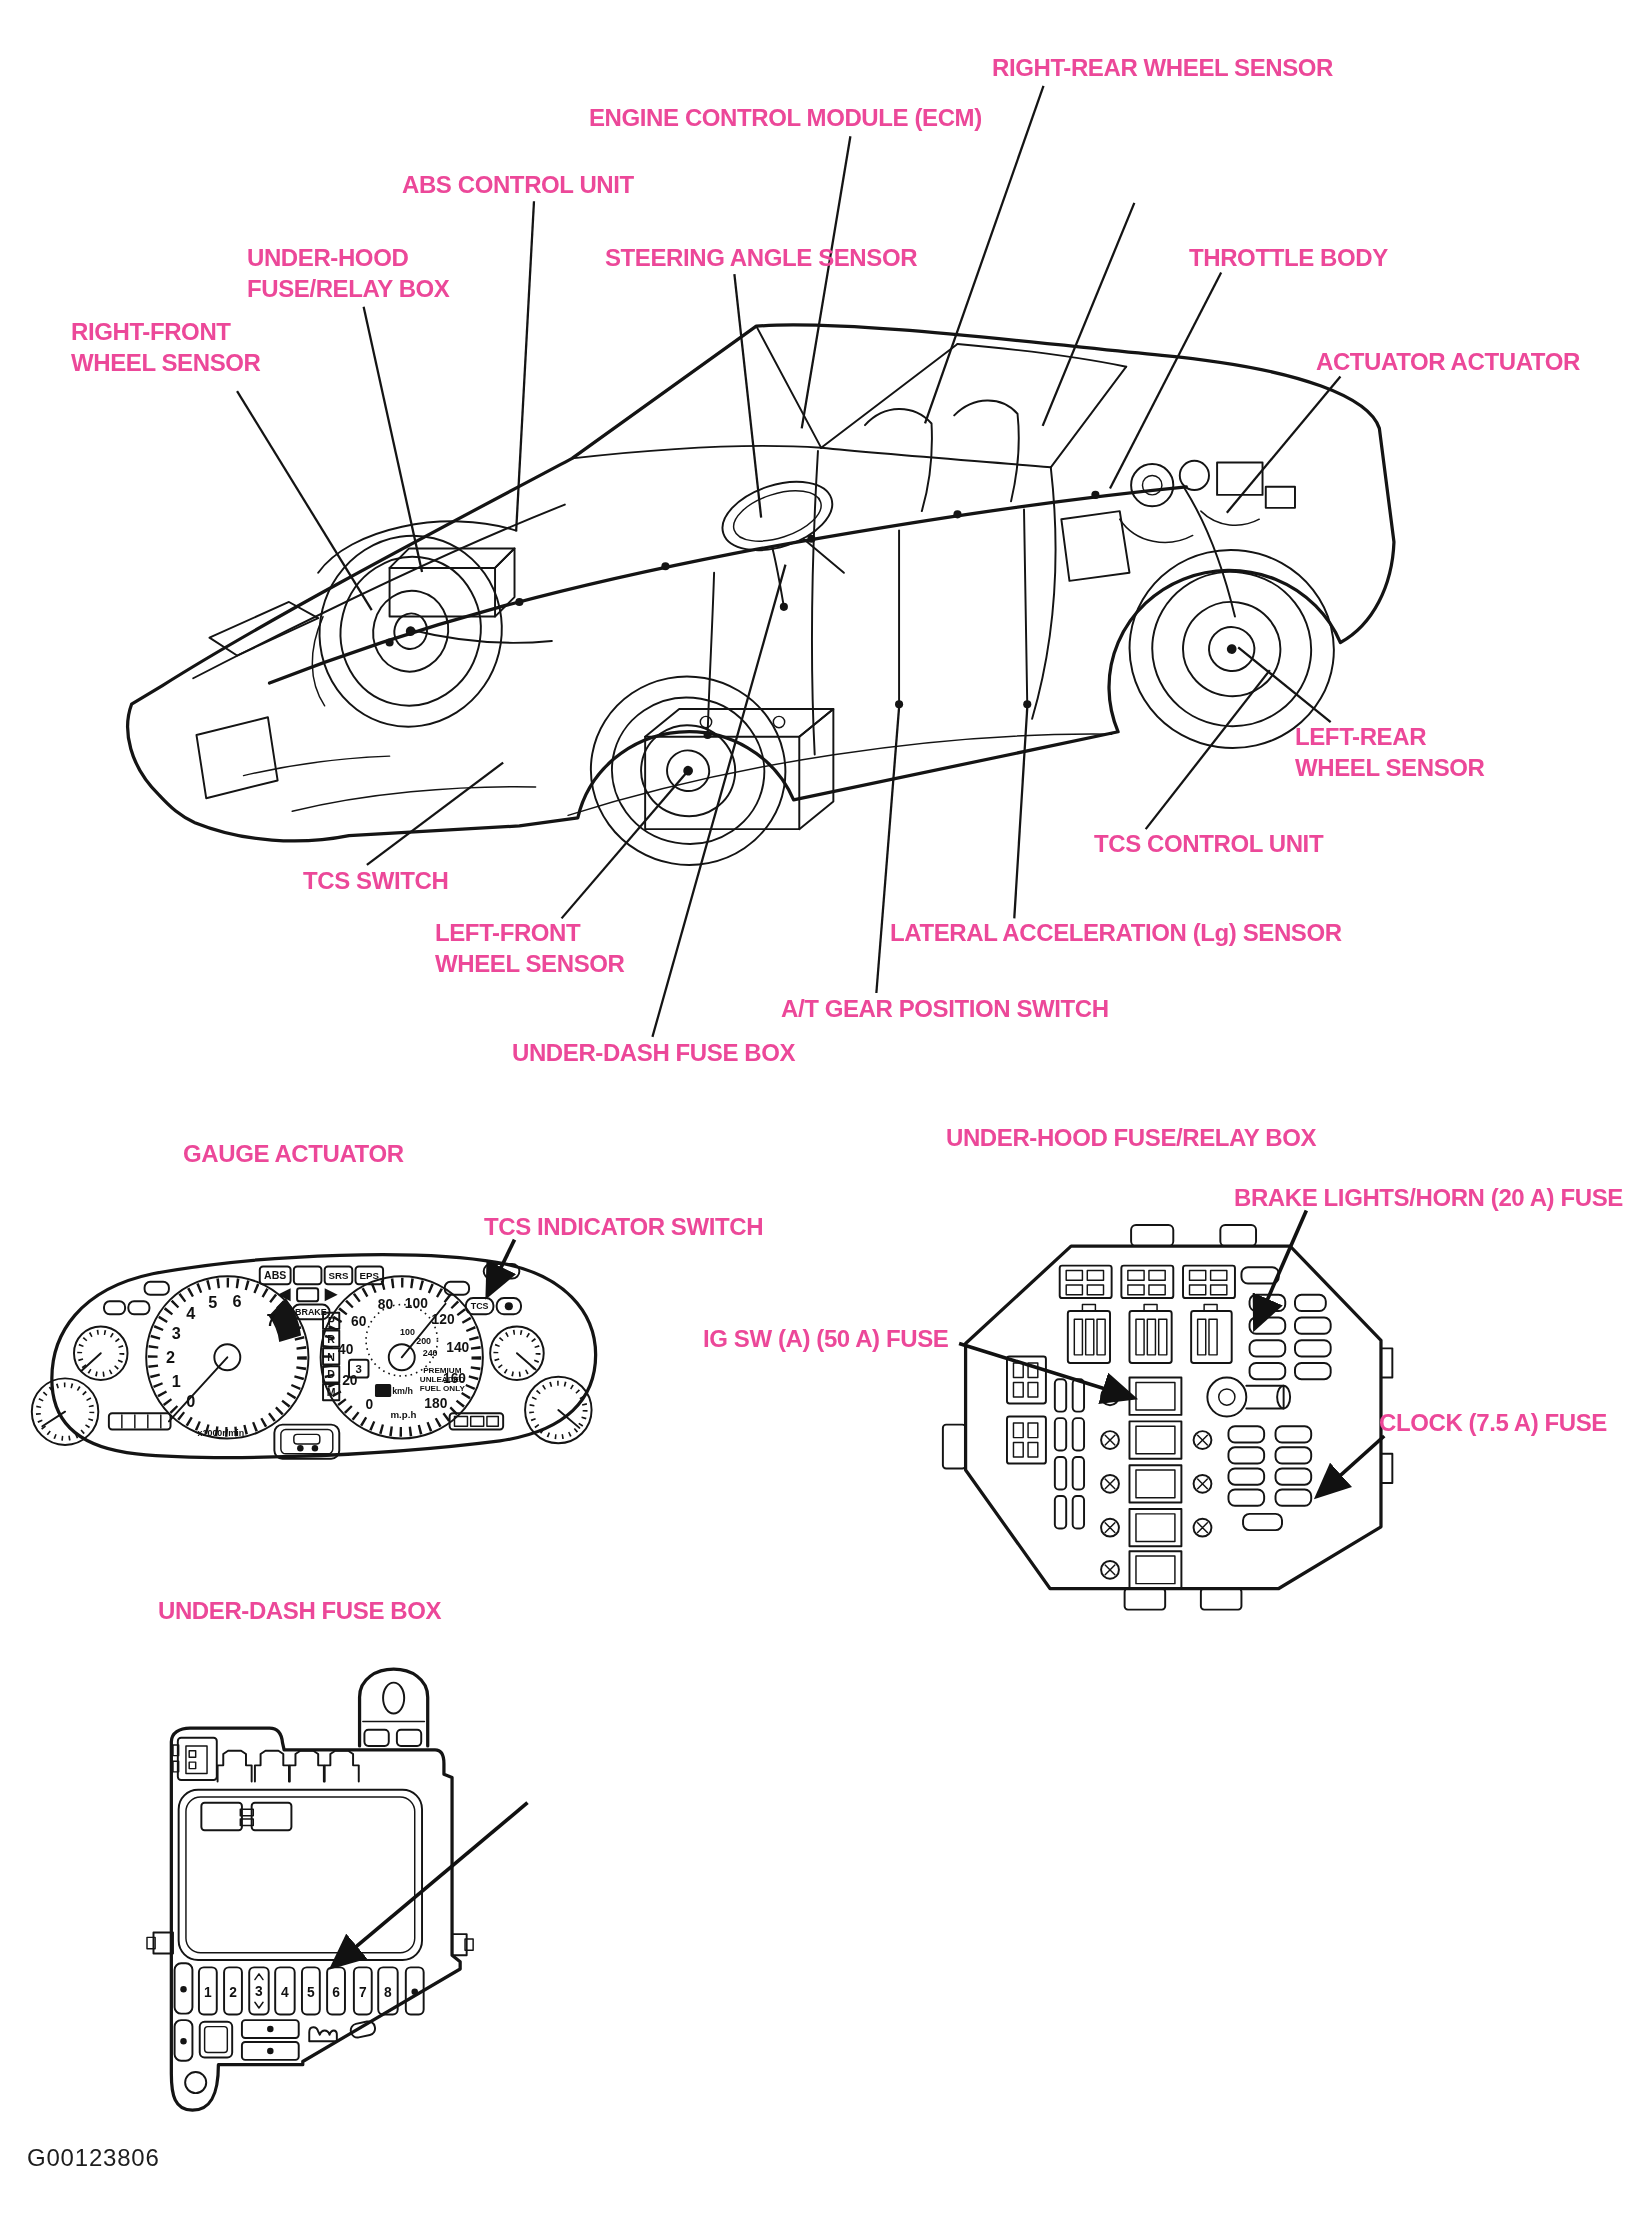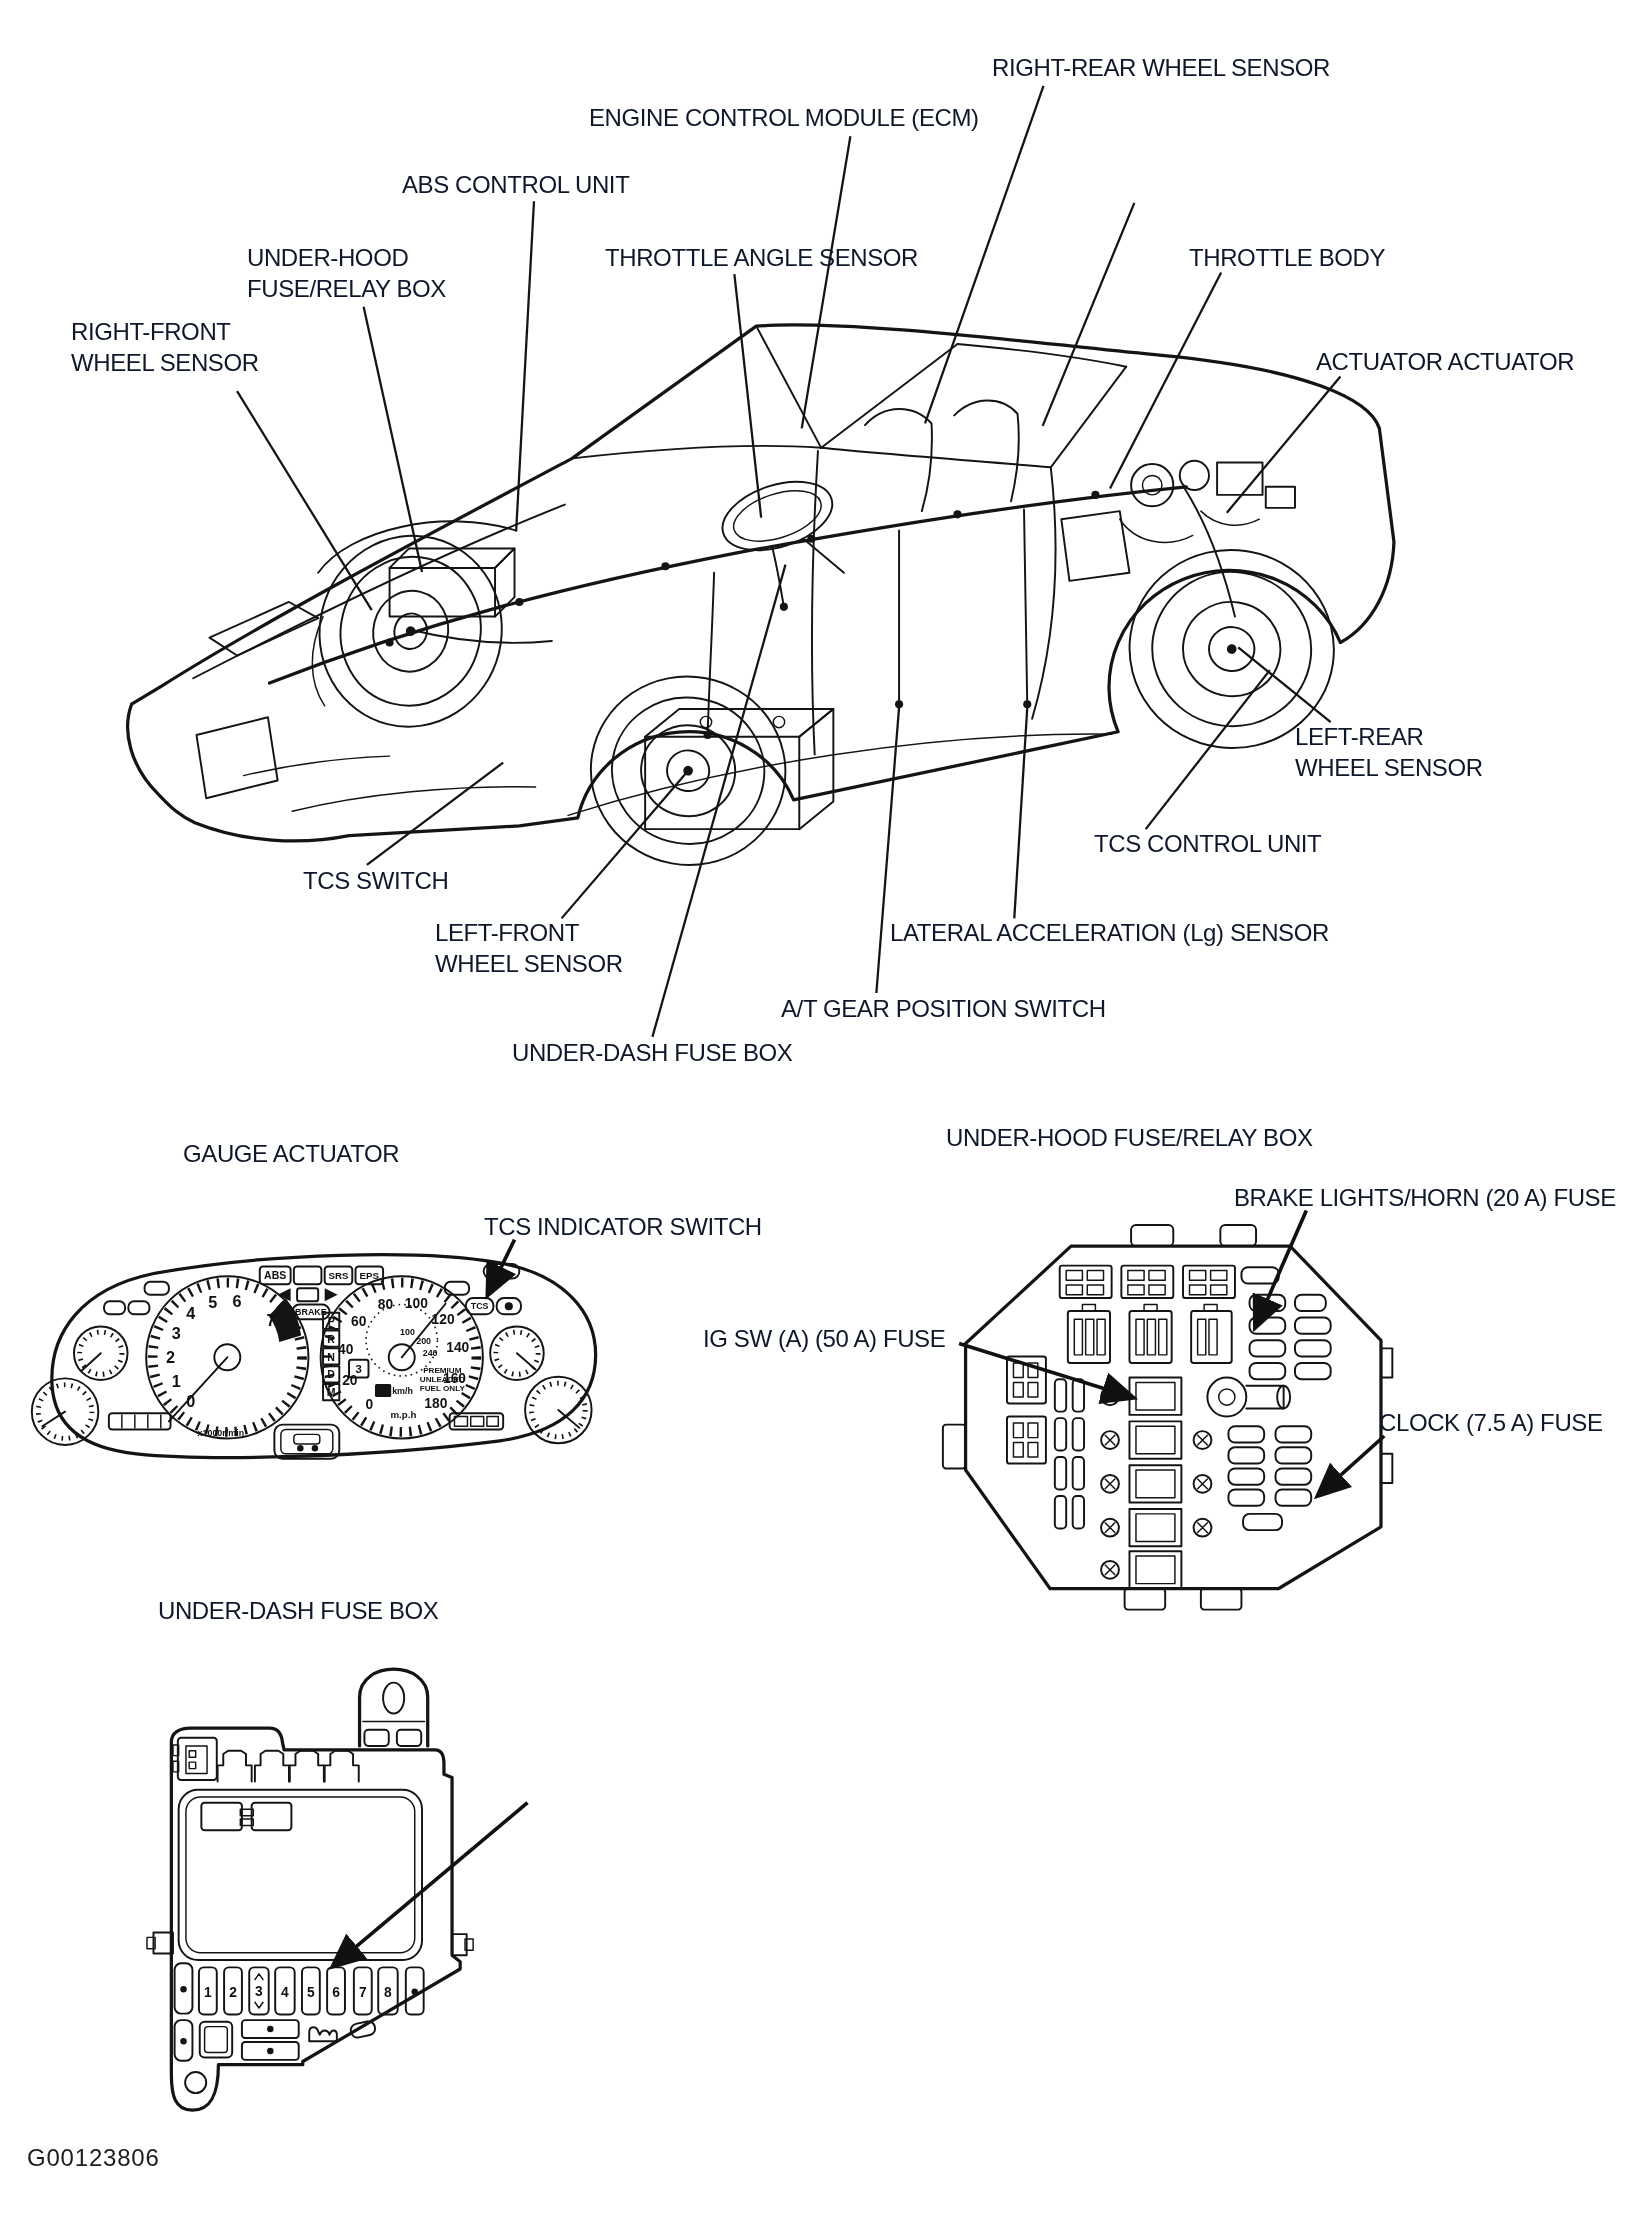--- a/index.html
+++ b/index.html
@@ -8,21 +8,21 @@
   svg.art{position:absolute;left:0;top:0;}
   .ln{stroke:#141414;fill:none;stroke-width:2.4;stroke-linecap:round;stroke-linejoin:round;}
   .thin{stroke-width:1.8;}
   .thick{stroke-width:4;}
   .ld{stroke:#141414;stroke-width:2.8;fill:none;}
   .arrow{stroke:#111;stroke-width:4.5;fill:none;}
   .dot{fill:#141414;stroke:none;}
   .ticks{fill:none;stroke:#141414;}
   text.g{font-family:"Liberation Sans",sans-serif;font-weight:bold;fill:#111;text-anchor:middle;}
   text.tiny{font-family:"Liberation Sans",sans-serif;font-weight:bold;fill:#111;text-anchor:middle;}
-  .lbl{position:absolute;font-weight:normal;font-size:24px;line-height:31px;color:#0f172a;
+  .lbl{position:absolute;font-weight:bold;font-size:24px;line-height:31px;color:#ec4899;
        white-space:pre-line;letter-spacing:-0.4px;}
   .code{position:absolute;font-size:24px;font-weight:400;color:#1d1d1d;letter-spacing:0.8px;}
 </style>
 </head>
 <body>
 
 <div class="canvas">
 
   <svg class="art" width="1644" height="2227" viewBox="0 0 2026 2745">
     <defs>
@@ -491,21 +491,21 @@
 
       <line class="arrow" marker-end="url(#ah)" x1="650" y1="2222" x2="412" y2="2422"></line>
     </g>
   </svg>
 
   <div class="lbl" style="left:992px;top:52px">RIGHT-REAR WHEEL SENSOR</div>
   <div class="lbl" style="left:589px;top:102px">ENGINE CONTROL MODULE (ECM)</div>
   <div class="lbl" style="left:402px;top:169px">ABS CONTROL UNIT</div>
   <div class="lbl" style="left:247px;top:242px">UNDER-HOOD
 FUSE/RELAY BOX</div>
-  <div class="lbl" style="left:605px;top:242px">THROTTLE ANGLE SENSOR</div>
+  <div class="lbl" style="left:605px;top:242px">STEERING ANGLE SENSOR</div>
   <div class="lbl" style="left:1189px;top:242px">THROTTLE BODY</div>
   <div class="lbl" style="left:71px;top:316px">RIGHT-FRONT
 WHEEL SENSOR</div>
   <div class="lbl" style="left:1316px;top:346px">ACTUATOR ACTUATOR</div>
   <div class="lbl" style="left:1295px;top:721px">LEFT-REAR
 WHEEL SENSOR</div>
   <div class="lbl" style="left:1094px;top:828px">TCS CONTROL UNIT</div>
   <div class="lbl" style="left:303px;top:865px">TCS SWITCH</div>
   <div class="lbl" style="left:435px;top:917px">LEFT-FRONT
 WHEEL SENSOR</div>

